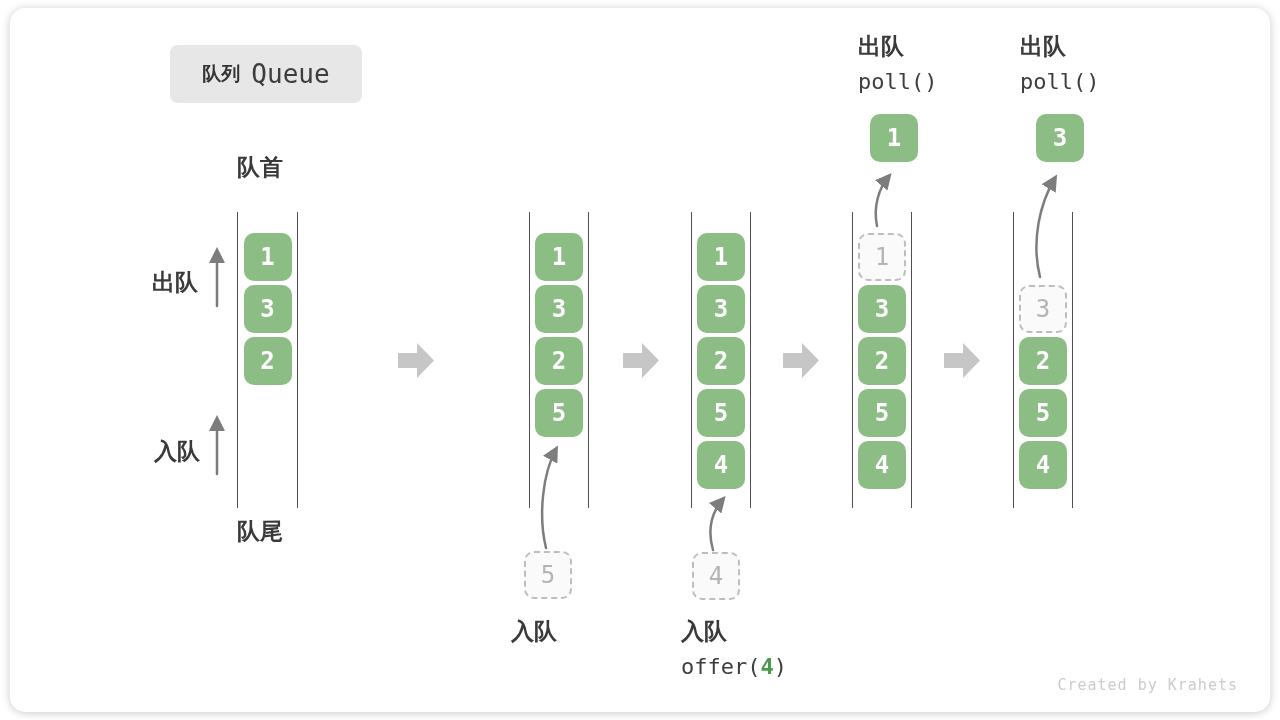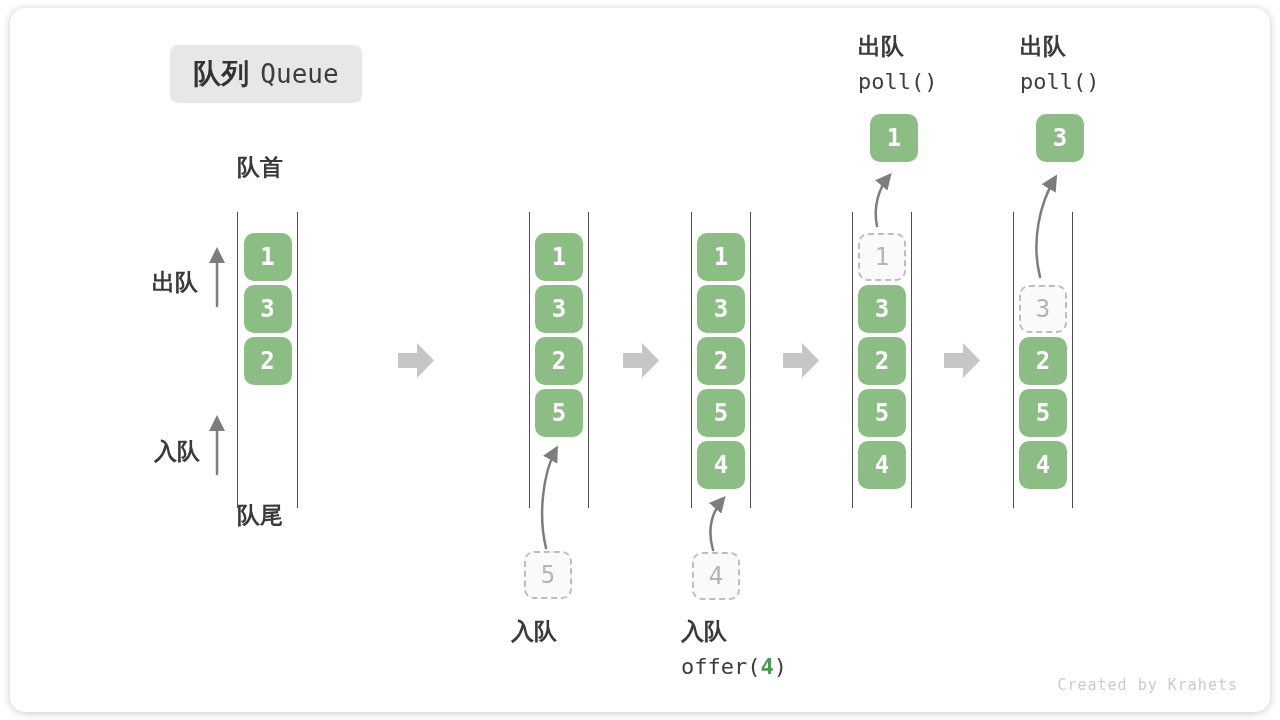--- a/index.html
+++ b/index.html
@@ -12,21 +12,21 @@
     box-shadow:0 1px 8px rgba(0,0,0,0.22);
   }
   .abs { position:absolute; }
 
   
   .title-box {
     position:absolute; left:170px; top:45px; width:192px; height:58px;
     background:#e7e7e7; border-radius:8px;
     display:flex; align-items:center; justify-content:center; gap:11px;
   }
-  .title-zh { font-size:28px; font-weight:bold; color:#333333; }
+  .title-zh { font-size:19px; font-weight:bold; color:#333333; }
   .title-en { font-family:"DejaVu Sans Mono", monospace; font-size:26px; color:#3d3d3d; }
 
   
   .cjk-label { font-size:23px; font-weight:bold; color:#3a3a3a; }
   .center { text-align:left; }
 
   
   .qcol {
     position:absolute; top:212px; height:296px;
     border-left:1.5px solid #4f4f4f; border-right:1.5px solid #4f4f4f;
@@ -73,21 +73,21 @@
 
 <div class="stage">
   <div class="card"></div>
 
   <div class="title-box">
     <span class="title-zh">队列</span>
     <span class="title-en">Queue</span>
   </div>
 
   <div class="abs cjk-label center" style="left:237px; top:152px; width:61px;">队首</div>
-  <div class="abs cjk-label center" style="left:237px; top:500px; width:61px;">队尾</div>
+  <div class="abs cjk-label center" style="left:237px; top:516px; width:61px;">队尾</div>
 
   <div class="abs cjk-label" style="left:152px; top:267px;">出队</div>
   <div class="abs cjk-label" style="left:154px; top:436px;">入队</div>
 
   <div class="qcol" style="left:237px; width:61px;">
     <div class="qbox filled" style="top:21px">1</div>
     <div class="qbox filled" style="top:73px">3</div>
     <div class="qbox filled" style="top:125px">2</div>
   </div>
 

